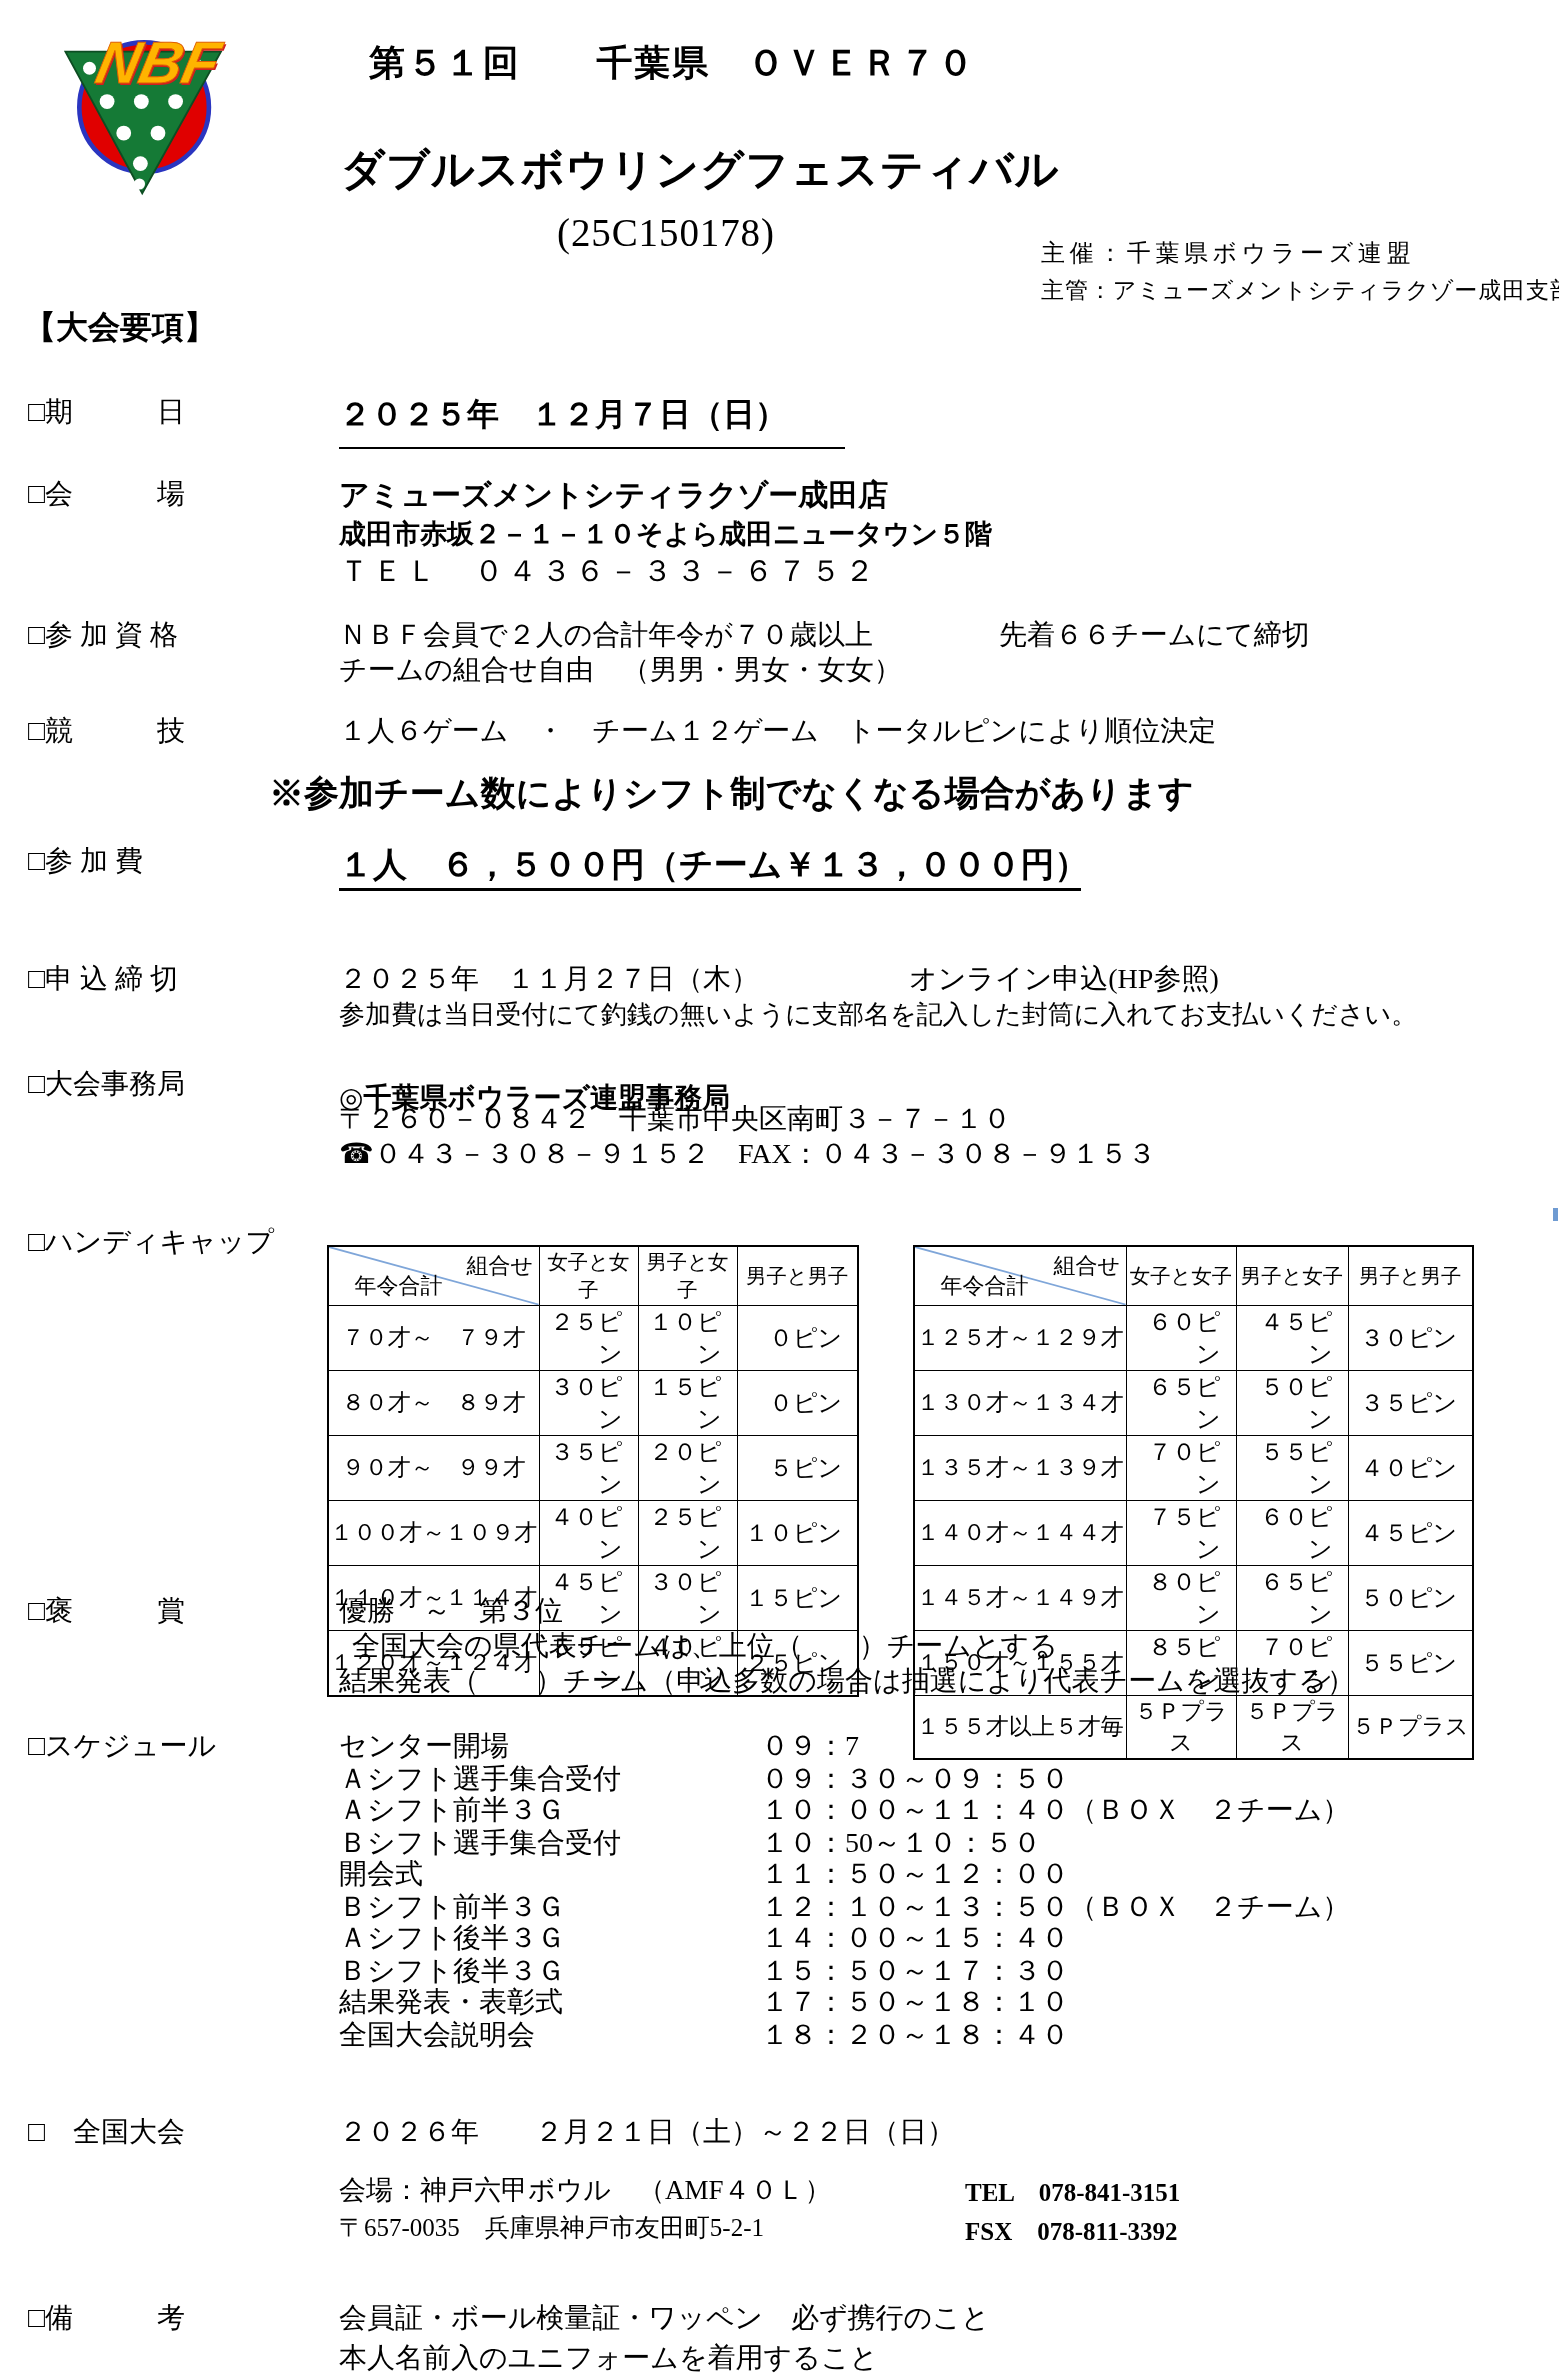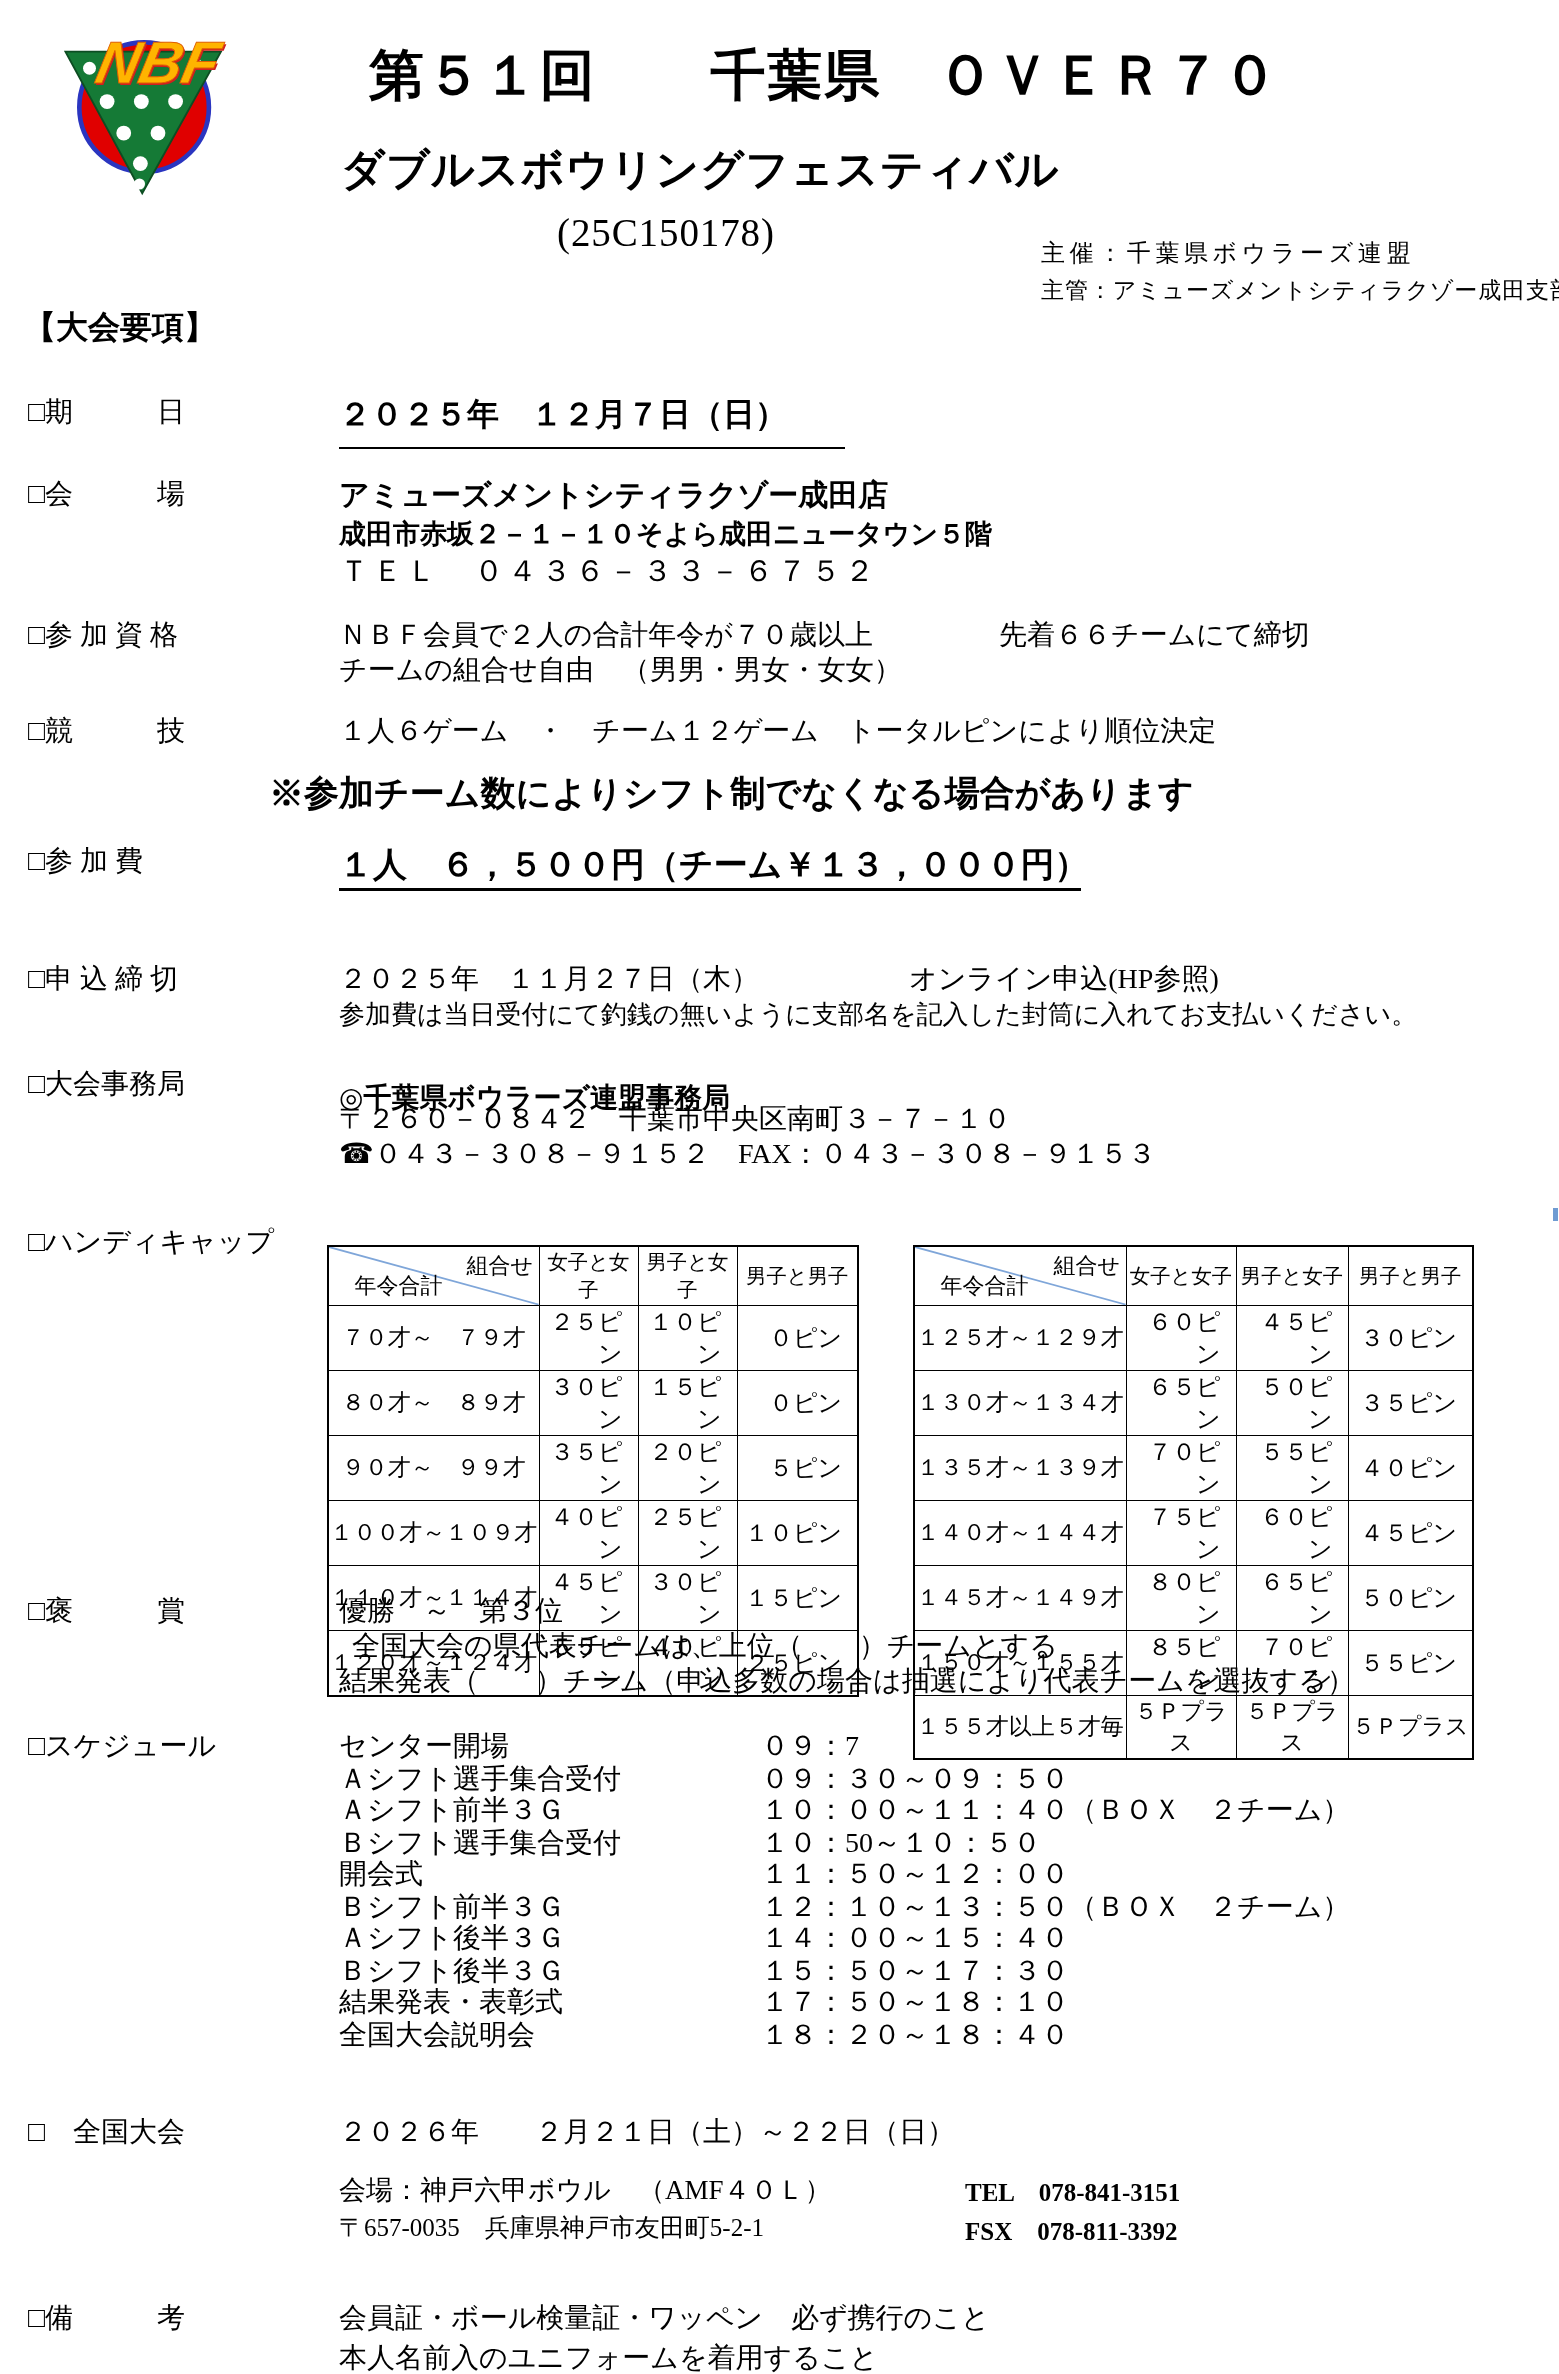--- a/index.html
+++ b/index.html
@@ -7,21 +7,21 @@
   body {
     width:1559px; height:2375px; position:relative;
     font-family:"Liberation Serif","DejaVu Serif",serif;
     color:#000;
   }
   .abs { position:absolute; white-space:nowrap; }
   .lblrow { position:absolute; left:28px; white-space:nowrap; font-size:28px; }
   .lbl { display:inline-block; width:311px; font-size:28px; vertical-align:top; }
   .content { display:inline-block; vertical-align:top; }
 
-  .title1 { top:39px; left:369px; font-size:55px; font-weight:bold; letter-spacing:1.9px; }
+  .title1 { top:39px; left:369px; font-size:36px; font-weight:bold; letter-spacing:1.9px; }
   .title2 { top:141px; left:341px; font-size:43px; font-weight:bold; letter-spacing:0.9px; }
   .title3 { top:210px; left:557px; font-size:39px; letter-spacing:0.9px; }
   .org1 { top:237px; left:1041px; font-size:24px; letter-spacing:4.6px; }
   .org2 { top:275px; left:1041px; font-size:23px; letter-spacing:0.9px; }
   .heading { top:306px; left:24px; font-size:32px; font-weight:bold; }
 
   .date-row { top:393px; }
   .u-date { display:inline-block; width:506px; border-bottom:2.8px solid #000; padding-bottom:10px;
             font-size:32px; font-weight:bold; }
   .venue-row { top:475px; }

